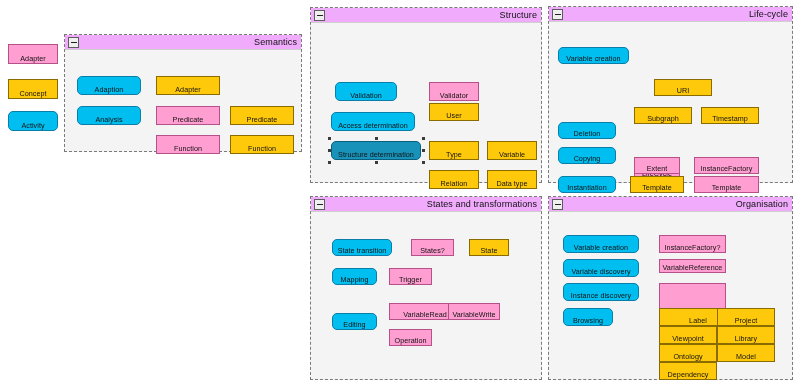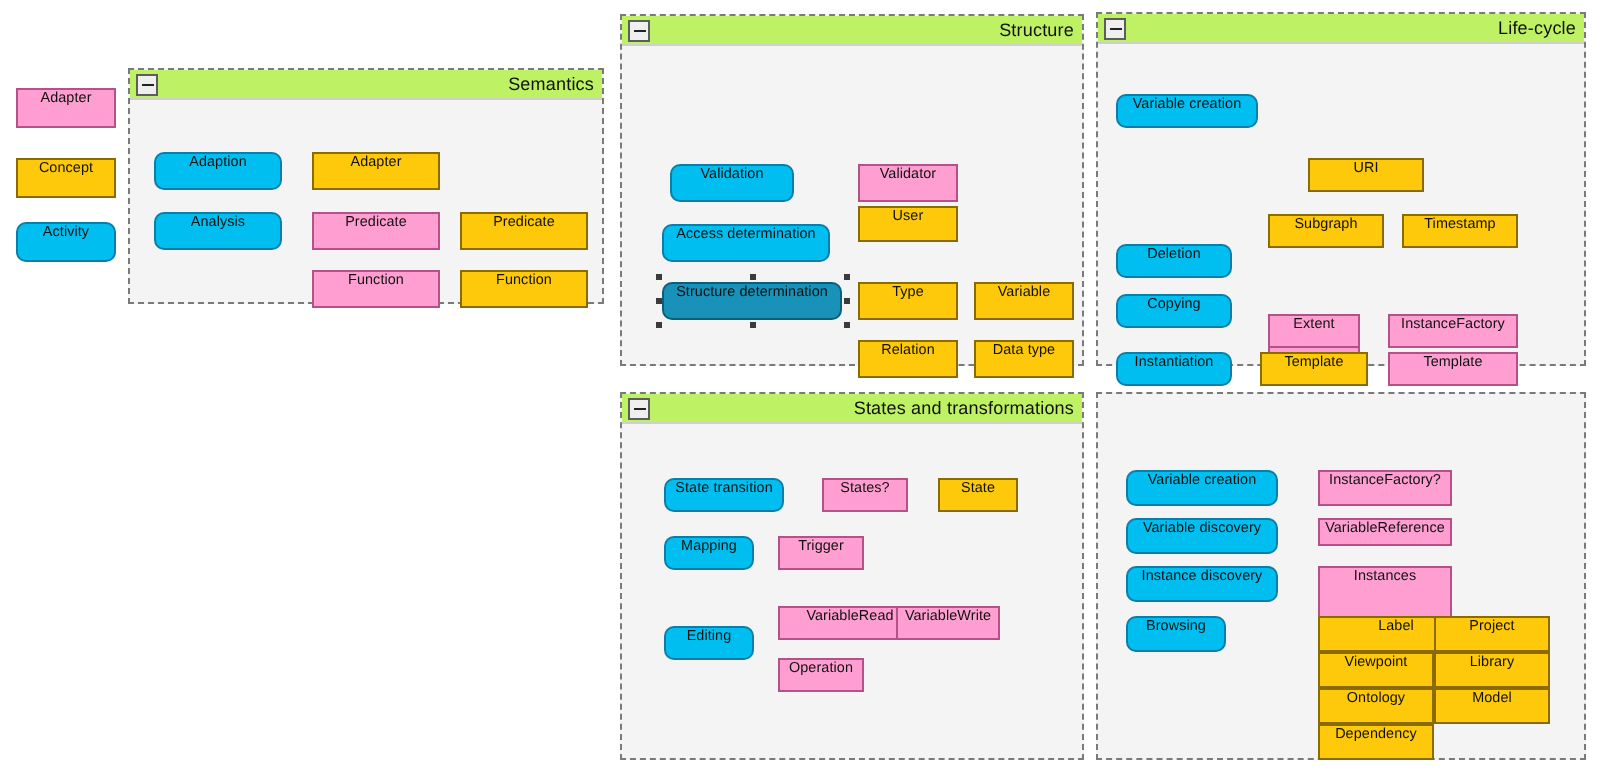--- a/index.html
+++ b/index.html
@@ -26,21 +26,21 @@
     position: absolute;
     border: 1px dashed #7a7a7a;
     background: #f4f4f4;
     box-sizing: border-box;
   }
   .panel-titlebar {
     position: absolute;
     left: 0; top: 0;
     right: 0;
     height: 15px;
-    background: #bef264;
+    background: #f0abfc;
     border-bottom: 1px solid #cfcfcf;
     box-sizing: border-box;
   }
   .panel-title {
     position: absolute;
     right: 4px;
     top: 1px;
     font-size: 9px;
     color: #111111;
     letter-spacing: 0.1px;
@@ -70,21 +70,21 @@
   .panel-body {
     position: absolute;
     left: 0; top: 15px; right: 0; bottom: 0;
   }
 
   
   .node {
     position: absolute;
     box-sizing: border-box;
     display: flex;
-    align-items: flex-start;
+    align-items: flex-end;
     justify-content: center;
     font-size: 7.2px;
     color: #111111;
     text-align: center;
     line-height: 1.05;
     white-space: nowrap;
     cursor: default;
     letter-spacing: 0.05px;
   }
   .node.cyan {
@@ -274,20 +274,24 @@
         </div>
         <div class="node cyan" style="left: 21px; top: 101px; width: 45px; height: 17px;">
           <span>Editing</span>
         </div>
         <div class="node pink" style="left: 78px; top: 117px; width: 43px; height: 17px;">
           <span>Operation</span>
         </div>
       </div>
     </div>
     <div class="panel" style="left: 548px; top: 196px; width: 245px; height: 184px;">
+      <div class="panel-titlebar">
+        <div class="collapse-btn"></div>
+        <div class="panel-title">Organisation</div>
+      </div>
       <div class="panel-body">
         <div class="node cyan" style="left: 14px; top: 23px; width: 76px; height: 18px;">
           <span>Variable creation</span>
         </div>
         <div class="node pink" style="left: 110px; top: 23px; width: 67px; height: 18px;">
           <span>InstanceFactory?</span>
         </div>
         <div class="node cyan" style="left: 14px; top: 47px; width: 76px; height: 18px;">
           <span>Variable discovery</span>
         </div>

